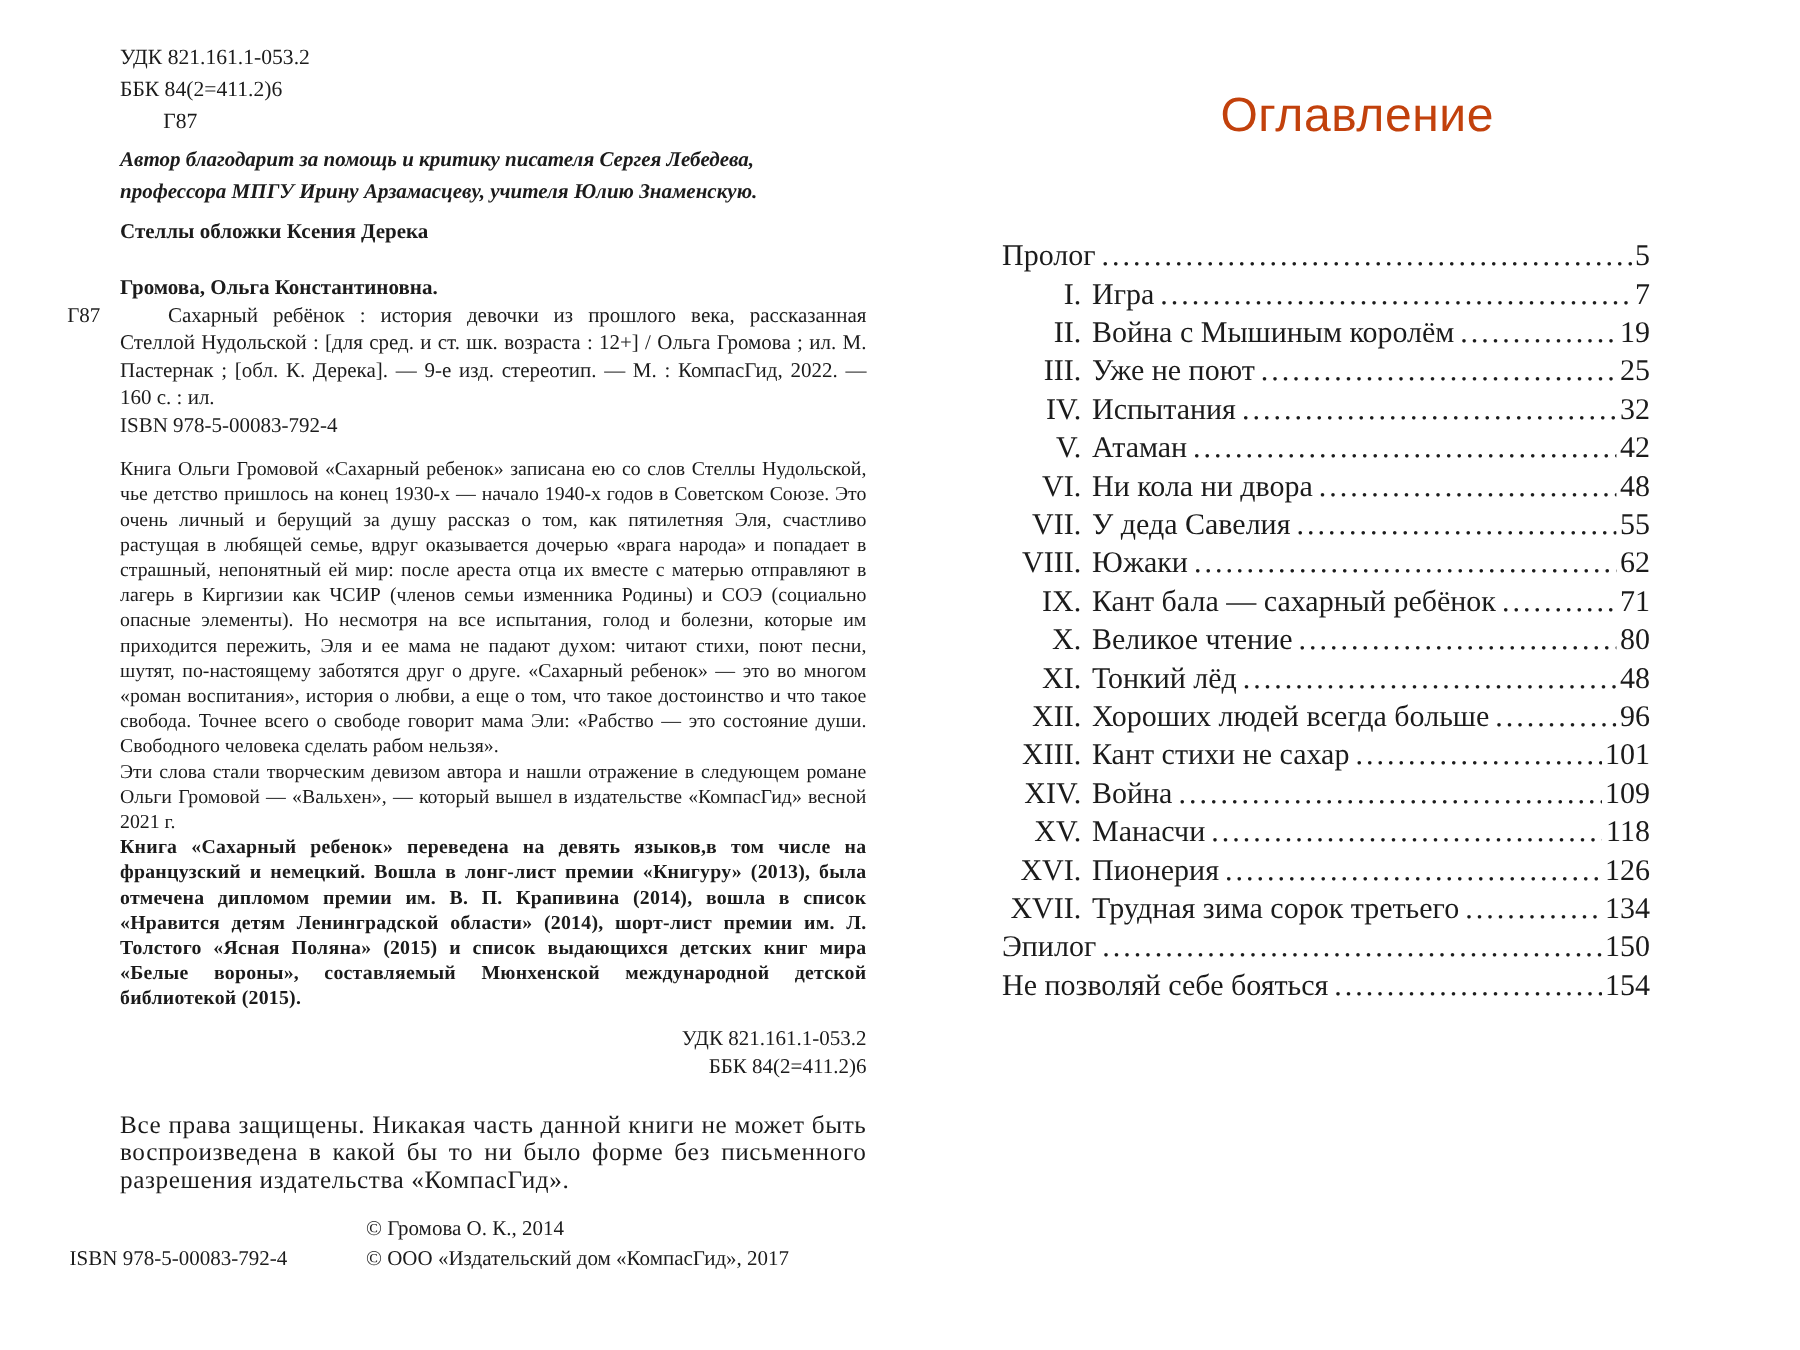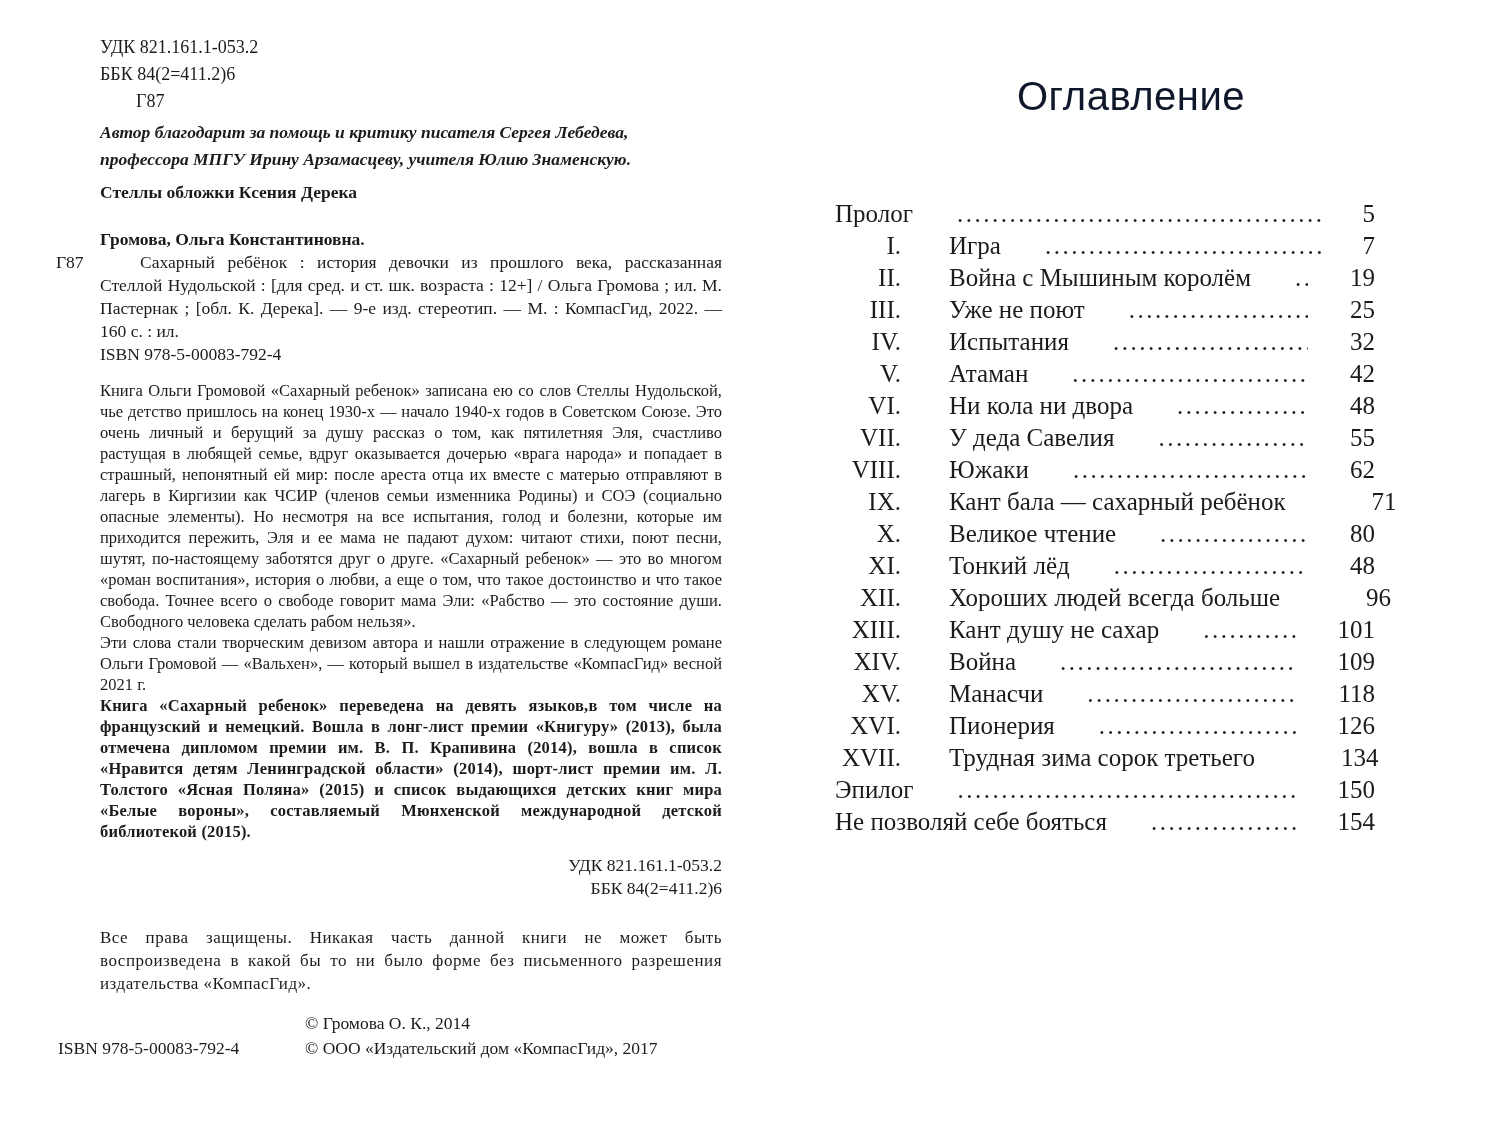--- a/index.html
+++ b/index.html
@@ -28,38 +28,38 @@
     margin: 0; font-size: 17.5px; line-height: 23px;
     text-align: justify; text-indent: 40px; position: relative;
   }
   .bib .margin-label { position: absolute; left: -44px; top: 0; text-indent: 0; }
   .isbn { margin: 0; font-size: 17.5px; line-height: 23px; }
   .annotation { margin: 14px 0 0; font-size: 16.5px; line-height: 21px; text-align: justify; }
   .annotation + .annotation { margin-top: 0; }
   .awards { font-weight: bold; letter-spacing: 0.2px; }
   .udc-bottom { margin-top: 12px; font-size: 17.5px; line-height: 23px; text-align: right; }
   .rights {
-    margin: 26px 0 0; font-size: 17px; line-height: 23px;
+    margin: 26px 0 0; font-size: 21px; line-height: 23px;
     text-align: justify; letter-spacing: 0.5px;
   }
   .copyright-block { margin-top: 16px; font-size: 17.5px; line-height: 25px; }
   .copy-line1 { margin-left: 205px; }
   .copy-line2 { position: relative; margin-left: 205px; }
   .copy-line2 .isbn-bottom { position: absolute; left: -247px; top: 0; }
 
   
   .page-right { position: absolute; left: 835px; top: 74px; width: 540px; }
   .contents-title {
     margin: 0; position: relative; left: 26px;
     font-family: "Liberation Sans", "DejaVu Sans", sans-serif;
     font-weight: 300; font-size: 40px; line-height: 44px;
-    text-align: center; color: #0f172a; letter-spacing: 0.5px;
+    text-align: center; color: #c2410c; letter-spacing: 0.5px;
   }
   .toc { margin-top: 80px; font-size: 25px; color: #1b1b1b; }
-  .toc-row { display: flex; align-items: center; height: 32px; line-height: 32px; gap: 39px; }
+  .toc-row { display: flex; align-items: center; height: 32px; line-height: 32px; }
   .toc-num { flex: none; width: 66px; text-align: right; padding-right: 9px; }
   .toc-title { flex: none; white-space: nowrap; }
   .toc-leader {
     flex: 1 1 auto; overflow: hidden; white-space: nowrap;
     letter-spacing: 2.5px; margin-left: 5px; min-width: 0;
   }
   .toc-page { flex: none; margin-left: 3px; text-align: right; }
 </style>
 </head>
 <body>
@@ -183,21 +183,21 @@
           <span class="toc-page">48</span>
         </div>
         <div class="toc-row">
           <span class="toc-num">XII.</span>
           <span class="toc-title">Хороших людей всегда больше</span>
           <span class="toc-leader">................................................................................................................................................................</span>
           <span class="toc-page">96</span>
         </div>
         <div class="toc-row">
           <span class="toc-num">XIII.</span>
-          <span class="toc-title">Кант душу не сахар</span>
+          <span class="toc-title">Кант стихи не сахар</span>
           <span class="toc-leader">................................................................................................................................................................</span>
           <span class="toc-page">101</span>
         </div>
         <div class="toc-row">
           <span class="toc-num">XIV.</span>
           <span class="toc-title">Война</span>
           <span class="toc-leader">................................................................................................................................................................</span>
           <span class="toc-page">109</span>
         </div>
         <div class="toc-row">

